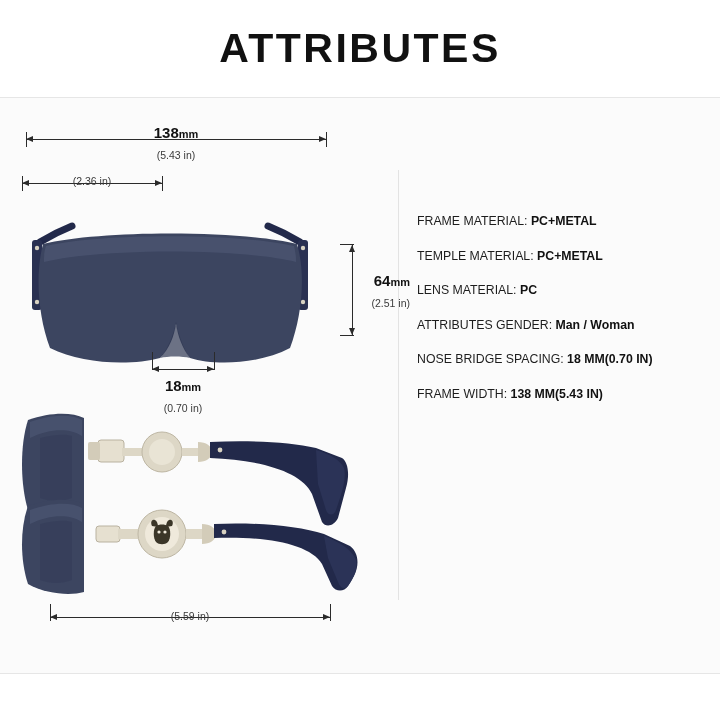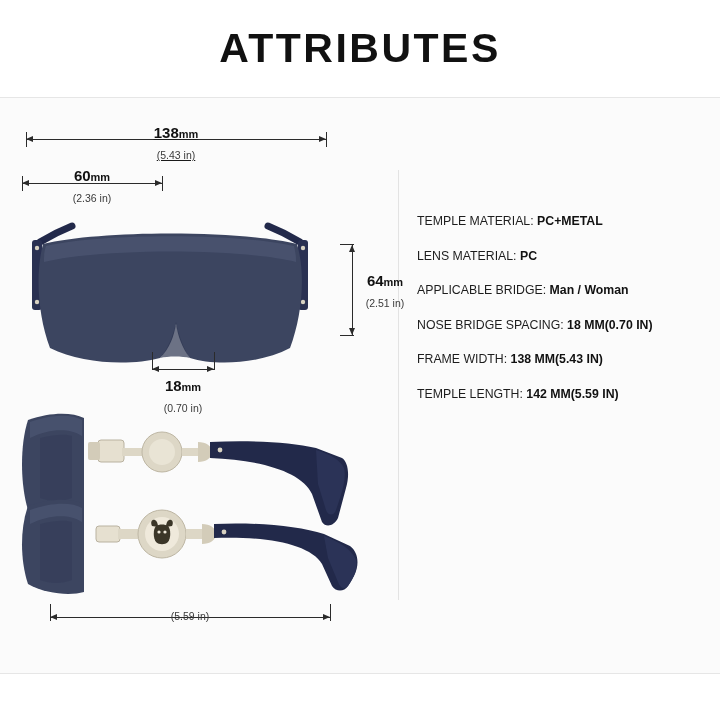--- a/index.html
+++ b/index.html
@@ -186,49 +186,46 @@
                C334,192 330,190 328,184 L318,160 Z" fill="#2b3357"></path>
     </svg>
   </div>
 
   <div class="dim">
     <div class="dim-line h-line" style="left:26px; top:139px; width:300px;"></div>
     <div class="arrow arrow-l" style="left:26px; top:135.5px;"></div>
     <div class="arrow arrow-r" style="left:319px; top:135.5px;"></div>
     <div class="tick" style="left:26px; top:132px; height:15px;"></div>
     <div class="tick" style="left:326px; top:132px; height:15px;"></div>
-    <div class="dim-label" style="left:106px; top:124px; width:140px;text-decoration:underline;">
+    <div class="dim-label" style="left:106px; top:124px; width:140px;">
       <div class="dim-main">
         <span>138</span><span class="unit">mm</span>
       </div>
       <div class="dim-sub">(5.43 in)</div>
     </div>
   </div>
 
   <div class="dim">
     <div class="dim-line h-line" style="left:22px; top:183px; width:140px;"></div>
     <div class="arrow arrow-l" style="left:22px; top:179.5px;"></div>
     <div class="arrow arrow-r" style="left:155px; top:179.5px;"></div>
     <div class="tick" style="left:22px; top:176px; height:15px;"></div>
     <div class="tick" style="left:162px; top:176px; height:15px;"></div>
     <div class="dim-label" style="left:22px; top:167px; width:140px;">
-      <div class="dim-main">
-        <span>60</span><span class="unit">mm</span>
-      </div>
       <div class="dim-sub">(2.36 in)</div>
     </div>
   </div>
 
   <div class="dim">
     <div class="dim-line v-line" style="left:352px; top:245px; width:1px; height:90px;"></div>
     <div class="arrow arrow-u" style="left:348.5px; top:245px;"></div>
     <div class="arrow arrow-d" style="left:348.5px; top:328px;"></div>
     <div class="tick" style="left:340px; top:244px; height:1px; width:14px; background:#2b2b2b;"></div>
     <div class="tick" style="left:340px; top:335px; height:1px; width:14px; background:#2b2b2b;"></div>
-    <div class="dim-label" style="left:300px; top:272px; width:110px; text-align:center; padding-left:60px;">
+    <div class="dim-label" style="left:300px; top:272px; width:110px; text-align:right; padding-left:60px;">
       <div class="dim-main">
         <span>64</span><span class="unit">mm</span>
       </div>
       <div class="dim-sub">(2.51 in)</div>
     </div>
   </div>
 
   <div class="dim">
     <div class="dim-line h-line" style="left:152px; top:369px; width:62px;"></div>
     <div class="arrow arrow-l" style="left:152px; top:365.5px;"></div>
@@ -249,38 +246,38 @@
     <div class="arrow arrow-r" style="left:323px; top:613.5px;"></div>
     <div class="tick" style="left:50px; top:604px; height:17px;"></div>
     <div class="tick" style="left:330px; top:604px; height:17px;"></div>
     <div class="dim-label" style="left:120px; top:602px; width:140px;">
       <div class="dim-sub">(5.59 in)</div>
     </div>
   </div>
 
   <div class="spec-list">
     <div class="spec-row">
+      <span class="k">FRAME MATERIAL:</span>
+      <span class="v">PC+METAL</span>
+    </div>
+    <div class="spec-row">
       <span class="k">TEMPLE MATERIAL:</span>
       <span class="v">PC+METAL</span>
     </div>
     <div class="spec-row">
       <span class="k">LENS MATERIAL:</span>
       <span class="v">PC</span>
     </div>
     <div class="spec-row">
-      <span class="k">APPLICABLE BRIDGE:</span>
+      <span class="k">ATTRIBUTES GENDER:</span>
       <span class="v">Man / Woman</span>
     </div>
     <div class="spec-row">
       <span class="k">NOSE BRIDGE SPACING:</span>
       <span class="v">18 MM(0.70 IN)</span>
     </div>
     <div class="spec-row">
       <span class="k">FRAME WIDTH:</span>
       <span class="v">138 MM(5.43 IN)</span>
     </div>
-    <div class="spec-row">
-      <span class="k">TEMPLE LENGTH:</span>
-      <span class="v">142 MM(5.59 IN)</span>
-    </div>
   </div>
 
 </div>
 
 </body></html>

